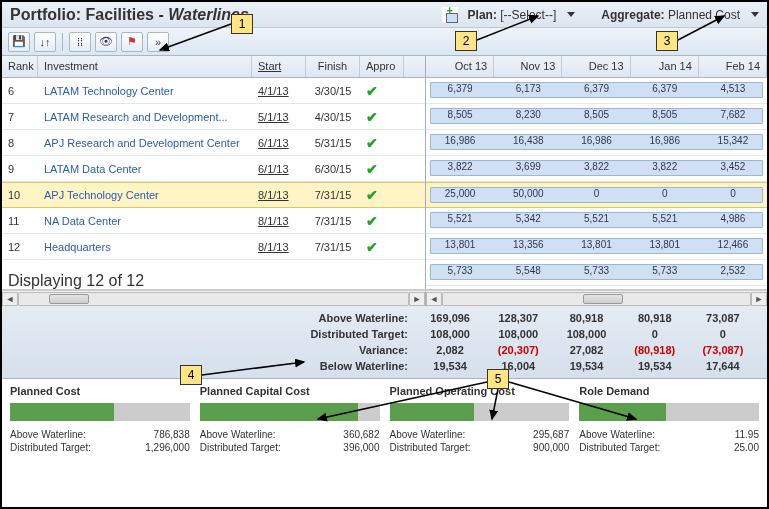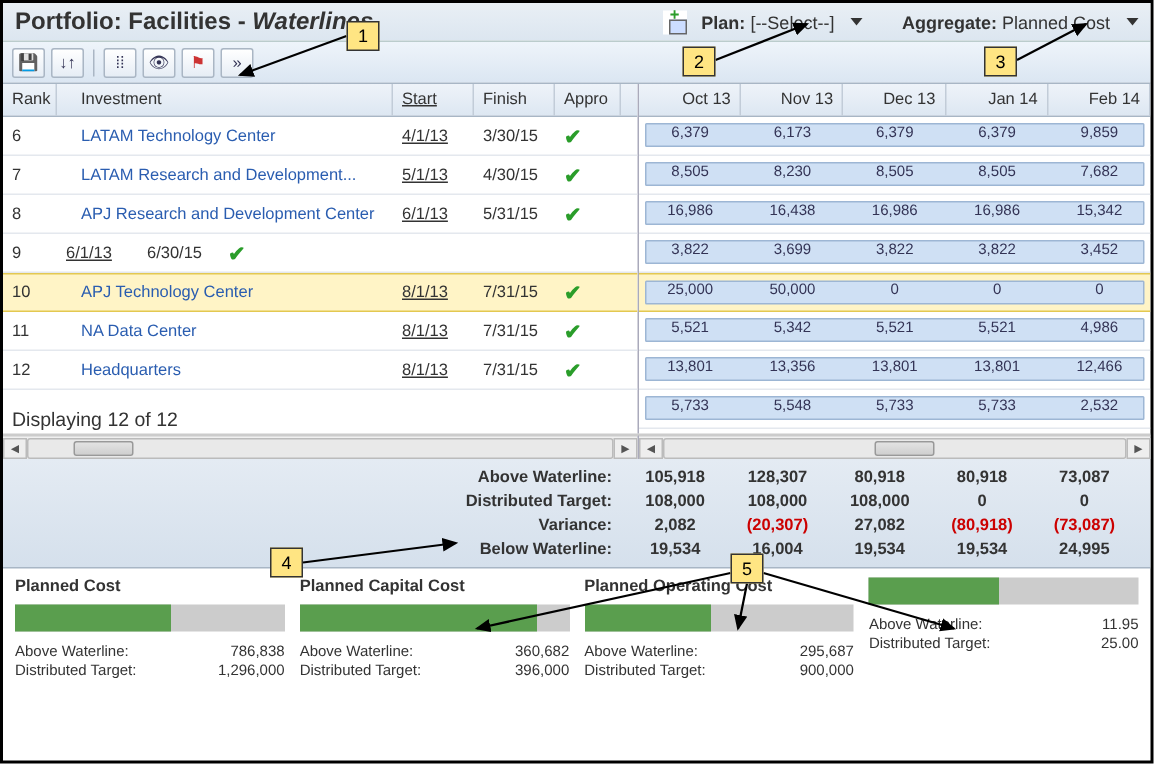--- a/index.html
+++ b/index.html
@@ -82,23 +82,23 @@
   border-bottom: 1px solid #a8b6c5;
   font-weight: normal;
 }
 .gh-cell {
   border-right: 1px solid #c2ccd8;
   padding: 4px 6px 0 6px;
   font-size: 11px;
   color: #333;
 }
 .col-rank { width: 36px; }
-.col-inv { width: 214px; margin-left: 10px; }
+.col-inv { width: 214px; }
 .col-start { width: 54px; text-align: left; text-decoration: underline;}
-.col-fin { width: 54px; text-align: left;}
+.col-fin { width: 54px; text-align: center;}
 .col-appr { width: 44px; text-align: left;}
 .grid-body {
   height: 188px;
 }
 .grow {
   display: flex;
   height: 26px;
   border-bottom: 1px solid #e4e8ee;
   align-items: center;
 }
@@ -144,21 +144,21 @@
 }
 .vals {
   position: absolute;
   left: 0; right: 0;
   top: 5px;
   display: flex;
   z-index: 1;
 }
 .displaying {
   padding: 6px 6px;
-  font-size: 13px;
+  font-size: 16px;
   color: #333;
 }
 .hscroll {
   height: 16px;
   background: #f0f0f0;
   border-top: 1px solid #ccc;
   display: flex;
   align-items: center;
 }
 .hscroll .track {
@@ -341,20 +341,21 @@
         </div>
         <div class="grow">
           <div class="gcell col-rank">8</div>
           <div class="gcell col-inv link">APJ Research and Development Center</div>
           <div class="gcell col-start">6/1/13</div>
           <div class="gcell col-fin">5/31/15</div>
           <div class="gcell col-appr"><span class="chk">✔</span></div>
         </div>
         <div class="grow">
           <div class="gcell col-rank">9</div>
+          <div class="gcell col-inv link">LATAM Data Center</div>
           <div class="gcell col-start">6/1/13</div>
           <div class="gcell col-fin">6/30/15</div>
           <div class="gcell col-appr"><span class="chk">✔</span></div>
         </div>
         <div class="grow hl">
           <div class="gcell col-rank">10</div>
           <div class="gcell col-inv link">APJ Technology Center</div>
           <div class="gcell col-start">8/1/13</div>
           <div class="gcell col-fin">7/31/15</div>
           <div class="gcell col-appr"><span class="chk">✔</span></div>
@@ -386,21 +387,21 @@
         <div class="gh-cell">Feb 14</div>
       </div>
     <div class="rgrid-body" id="right-body">
         <div class="rrow">
           <div class="barbg"></div>
           <div class="vals">
             <div class="valbar">6,379</div>
             <div class="valbar">6,173</div>
             <div class="valbar">6,379</div>
             <div class="valbar">6,379</div>
-            <div class="valbar">9,859</div>
+            <div class="valbar">4,513</div>
           </div>
         </div>
         <div class="rrow">
           <div class="barbg"></div>
           <div class="vals">
             <div class="valbar">8,505</div>
             <div class="valbar">8,230</div>
             <div class="valbar">8,505</div>
             <div class="valbar">8,505</div>
             <div class="valbar">7,682</div>
@@ -483,21 +484,21 @@
     <div class="track">
         <div class="thumb" style="left:140px;width:40px"></div>
       </div>
     <span class="arrowbtn">►</span>
   </div>
 </div>
 
 <div class="summary" id="summary">
     <div class="srow">
       <div class="slabel">Above Waterline:</div>
-      <div class="sval">105,918</div>
+      <div class="sval">169,096</div>
       <div class="sval">128,307</div>
       <div class="sval">80,918</div>
       <div class="sval">80,918</div>
       <div class="sval">73,087</div>
     </div>
     <div class="srow">
       <div class="slabel">Distributed Target:</div>
       <div class="sval">108,000</div>
       <div class="sval">108,000</div>
       <div class="sval">108,000</div>
@@ -511,21 +512,21 @@
       <div class="sval">27,082</div>
       <div class="sval neg">(80,918)</div>
       <div class="sval neg">(73,087)</div>
     </div>
     <div class="srow">
       <div class="slabel">Below Waterline:</div>
       <div class="sval">19,534</div>
       <div class="sval">16,004</div>
       <div class="sval">19,534</div>
       <div class="sval">19,534</div>
-      <div class="sval">24,995</div>
+      <div class="sval">17,644</div>
     </div>
   </div>
 
 <div class="metrics" id="metrics">
     <div class="metric-box">
       <div class="metric-title">Planned Cost</div>
       <div class="metric-bar">
         <div class="metric-fill" style="width:58%"></div>
       </div>
       <div class="metric-vals">
@@ -565,20 +566,21 @@
           <span class="lab">Above Waterline:</span>
           <span class="val">295,687</span>
         </div>
         <div class="mvrow">
           <span class="lab">Distributed Target:</span>
           <span class="val">900,000</span>
         </div>
       </div>
     </div>
     <div class="metric-box">
+      <div class="metric-title">Role Demand</div>
       <div class="metric-bar">
         <div class="metric-fill" style="width:48%"></div>
       </div>
       <div class="metric-vals">
         <div class="mvrow">
           <span class="lab">Above Waterline:</span>
           <span class="val">11.95</span>
         </div>
         <div class="mvrow">
           <span class="lab">Distributed Target:</span>

